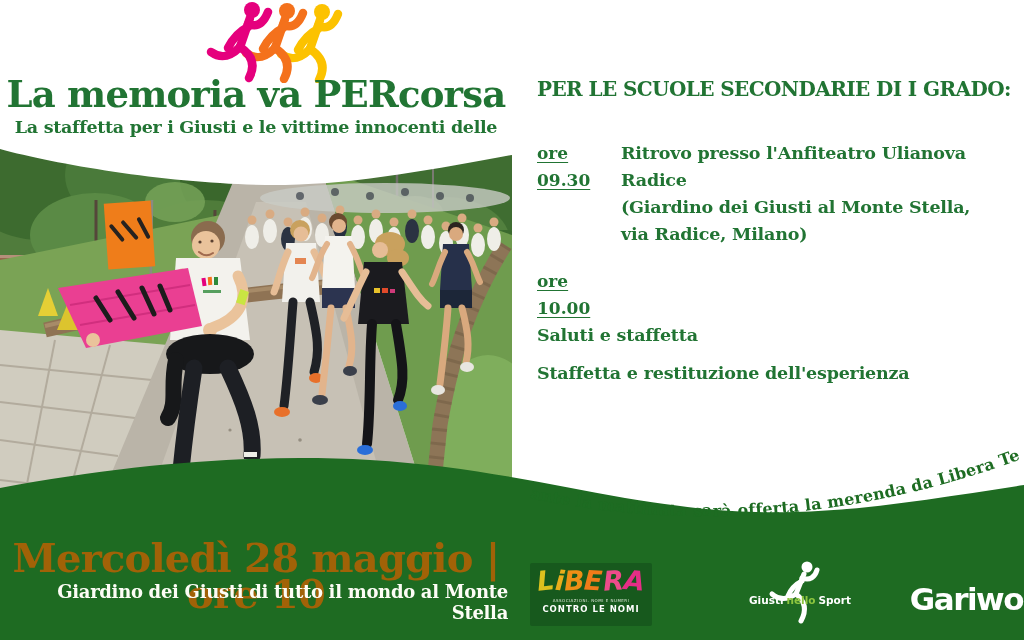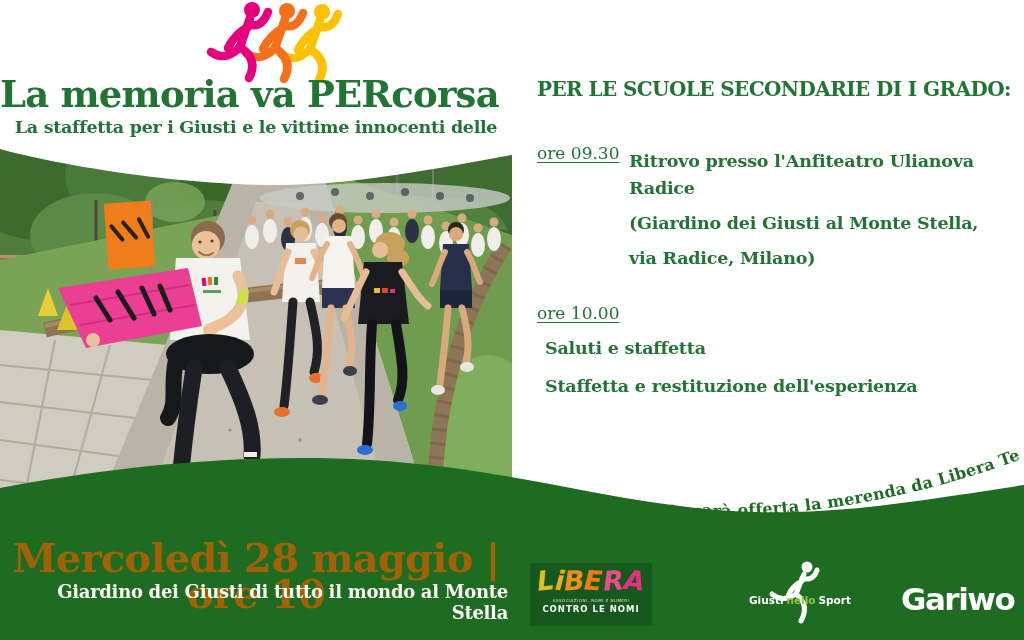--- a/index.html
+++ b/index.html
@@ -3,40 +3,40 @@
 <meta charset="utf-8">
 <style>
   html,body{margin:0;padding:0;background:#ffffff;}
   .poster{
     position:relative;width:1024px;height:640px;background:#ffffff;overflow:hidden;
     font-family:"DejaVu Serif","Liberation Serif",serif;
   }
   
   .runners{position:absolute;left:202px;top:1px;}
   .title{
-    position:absolute;top:74px;left:0;width:512px;
+    position:absolute;top:74px;left:0;width:512px;text-align:center;
     font-size:37px;font-weight:bold;color:#217433;letter-spacing:-0.8px;line-height:1.1;
   }
   .subtitle{
     position:absolute;top:117px;left:4px;width:504px;text-align:center;
     font-size:17.5px;font-weight:bold;color:#217433;letter-spacing:-0.3px;
   }
   
   .photo{position:absolute;top:140px;left:0;}
   
   .schedule{position:absolute;left:537px;top:76px;width:482px;color:#217433;}
   .schedule h2{margin:0;font-size:20px;font-weight:bold;letter-spacing:-0.6px;line-height:26px;}
   .srow{display:flex;margin-top:38px;}
   .srow.second{margin-top:20px;flex-direction:column;}
   .stime{
-    flex:none;width:84px;font-size:17px;font-weight:normal;
+    flex:none;width:84px;font-size:17px;font-weight:bold;
     text-decoration:underline;text-underline-offset:3px;line-height:27px;
   }
   .sdesc{flex:1;font-size:17.5px;font-weight:bold;line-height:27px;letter-spacing:-0.2px;}
-  .sdesc p{margin:8px;}
+  .sdesc p{margin:0;}
   .sdesc p.gap{margin-top:11px;}
   
   .wave{position:absolute;top:440px;left:0;}
   .wave text{
     font-family:"DejaVu Serif","Liberation Serif",serif;
     font-weight:bold;fill:#1d6c22;font-size:16px;letter-spacing:0.2px;
   }
   .dateline{
     position:absolute;top:540px;left:0;width:512px;text-align:center;
     color:#a16207;font-size:40px;font-weight:bold;letter-spacing:-0.8px;line-height:36px;
@@ -56,21 +56,21 @@
   .lb0{color:#ddc11e;transform:rotate(-6deg);}
   .lb1{color:#e9ad1b;transform:rotate(4deg);}
   .lb2{color:#ef8f16;transform:rotate(-3deg);}
   .lb3{color:#f07b19;transform:rotate(3deg);}
   .lb4{color:#ed4b8b;transform:rotate(-4deg);}
   .lb5{color:#e62e86;transform:rotate(5deg);}
   .libera .tag1{color:#d9e4d4;font-size:4px;letter-spacing:0.5px;margin-top:2px;}
   .libera .tag2{color:#ffffff;font-size:8.5px;font-weight:bold;letter-spacing:1px;margin-top:1px;}
   .giusti{position:absolute;left:741px;top:558px;}
   .gariwo{
-    position:absolute;left:901px;top:581px;width:122px;text-align:left;
+    position:absolute;left:901px;top:581px;width:122px;text-align:right;
     font-family:"DejaVu Sans","Liberation Sans",sans-serif;
     font-weight:bold;font-size:31px;color:#ffffff;letter-spacing:-1.5px;
   }
 </style>
 </head>
 <body>
 
 <div class="poster">
 
   <svg class="runners" width="150" height="82" viewBox="-14 0 150 82">

